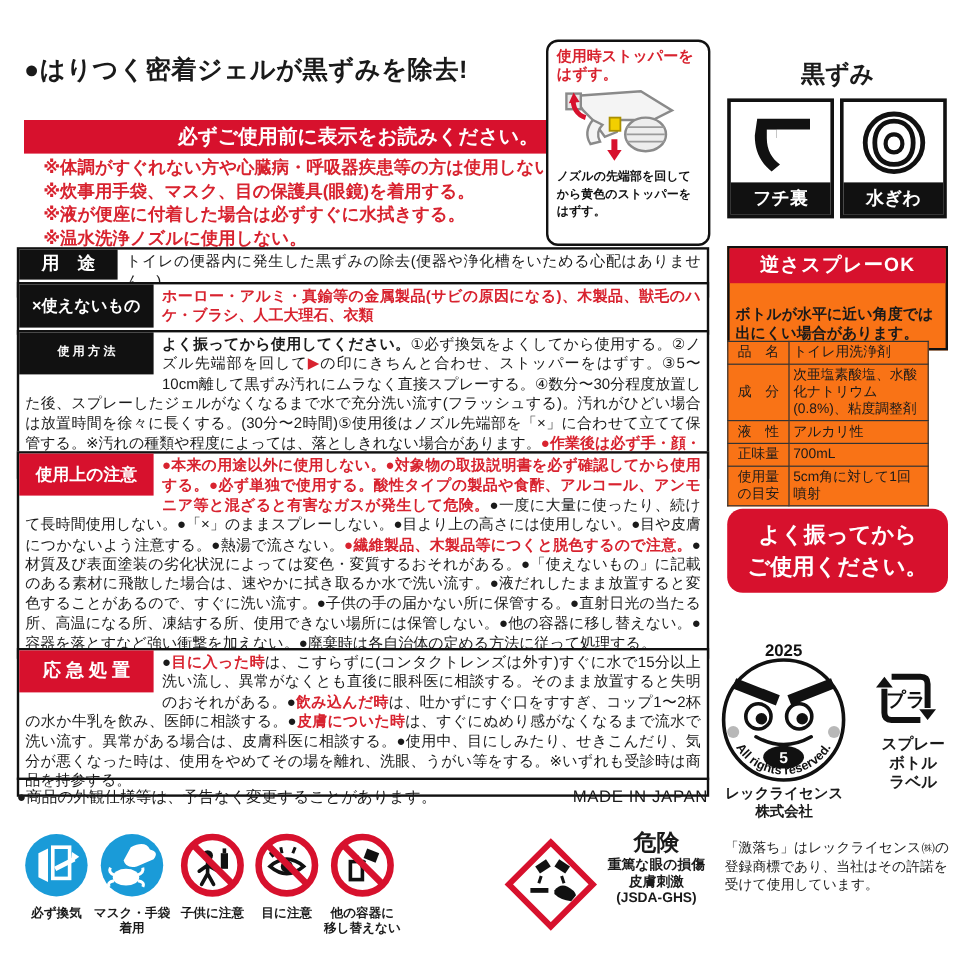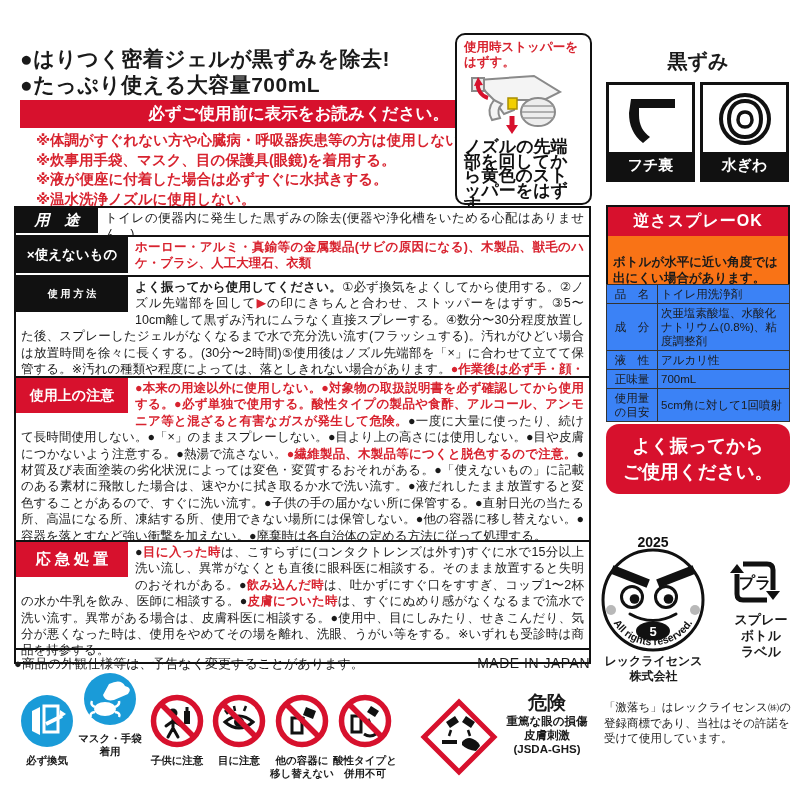--- a/index.html
+++ b/index.html
@@ -8,21 +8,21 @@
   .abs{position:absolute;}
   
   .headline{font-size:21px;font-weight:bold;line-height:26px;letter-spacing:0.5px;}
   .banner{background:#d7112d;color:#fff;font-weight:bold;font-size:16.5px;
           text-align:right;padding:3px 8px 3px 0;width:437px;box-sizing:border-box;}
   .warnline{color:#d8232f;font-size:14.5px;font-weight:bold;line-height:19.5px;}
   
   .nozzlebox{width:137px;height:172px;border:2.5px solid #111;border-radius:10px;
              box-sizing:border-box;padding:5px 7px;background:#fff;}
   .nozzle-top{color:#d8232f;font-weight:bold;font-size:12.5px;line-height:15px;}
-  .nozzle-bottom{color:#111;font-weight:bold;font-size:17px;line-height:14.5px;}
+  .nozzle-bottom{color:#111;font-weight:bold;font-size:10px;line-height:14.5px;}
   
   .kuro-title{font-size:20px;font-weight:bold;text-align:center;width:184px;}
   .kuro-row{display:flex;gap:5px;width:184px;}
   .kuro-box{width:89px;height:100px;border:3px solid #111;box-sizing:border-box;background:#fff;
             display:flex;flex-direction:column;}
   .kuro-icon{flex:1;display:flex;align-items:center;justify-content:center;}
   .kuro-label{background:#111;color:#fff;font-weight:bold;font-size:15px;height:27px;
               display:flex;align-items:center;justify-content:center;}
   
   .sakasa{width:184px;border:2px solid #111;box-sizing:border-box;background:#f97316;}
@@ -31,21 +31,21 @@
   .sakasa-body{font-size:12.5px;font-weight:600;line-height:16px;padding:4px 5px;margin-top:14px;}
   
   .row{width:577px;border:2px solid #111;box-sizing:border-box;background:#fff;
        font-size:12.5px;line-height:16.4px;text-align:justify;padding:2px 5px 3px 5px;}
   .lbl{float:left;color:#fff;font-weight:bold;display:flex;align-items:center;justify-content:center;
        margin:-2px 7px 1px -5px;box-sizing:border-box;white-space:nowrap;}
   .lbl-black{background:#111;}
   .lbl-red{background:#d7112d;}
   .red-text{color:#d8232f;font-weight:bold;}
   
-  table.spec{border-collapse:collapse;width:184px;background:#3b82f6;}
+  table.spec{border-collapse:collapse;width:168px;background:#f97316;}
   table.spec td{border:1.5px solid #333;font-size:11.5px;line-height:14px;padding:2px 3px;vertical-align:middle;}
   td.spec-l{width:44px;text-align:center;white-space:pre-line;}
   
   .shake{width:184px;height:70px;background:#d7112d;border-radius:13px;color:#fff;font-weight:bold;
          font-size:18.5px;line-height:26px;display:flex;flex-direction:column;align-items:center;justify-content:center;}
   
   .company{width:115px;text-align:center;font-weight:bold;font-size:12px;line-height:15px;white-space:pre-line;}
   .recycle-label{width:70px;font-size:13px;font-weight:600;line-height:16px;white-space:pre-line;}
   .tm-note{width:188px;font-size:11.5px;line-height:15.5px;color:#222;}
   
@@ -59,21 +59,20 @@
   .danger-title{font-size:19px;font-weight:bold;text-align:center;line-height:22px;}
   .danger-line{font-size:11.5px;font-weight:600;text-align:center;line-height:14px;}
 </style>
 </head>
 <body>
 
 <div class="page">
 
   <div class="abs" style="left:20px;top:46px;">
     <div class="headline">●はりつく密着ジェルが黒ずみを除去!</div>
-    <div class="headline">●たっぷり使える大容量700mL</div>
   </div>
 
   <div class="abs banner" style="left:20px;top:100px;">必ずご使用前に表示をお読みください。</div>
 
   <div class="abs" style="left:36px;top:131px;">
     <div class="warnline">※体調がすぐれない方や心臓病・呼吸器疾患等の方は使用しない。</div>
     <div class="warnline">※炊事用手袋、マスク、目の保護具(眼鏡)を着用する。</div>
     <div class="warnline">※液が便座に付着した場合は必ずすぐに水拭きする。</div>
     <div class="warnline">※温水洗浄ノズルに使用しない。</div>
   </div>
@@ -117,21 +116,21 @@
       <div class="kuro-label">水ぎわ</div>
     </div>
   </div>
 
   <div class="abs sakasa" style="left:606px;top:205px;">
     <div class="sakasa-head">逆さスプレーOK</div>
     <div class="sakasa-body">ボトルが水平に近い角度では出にくい場合があります。</div>
   </div>
 
   <div class="abs row" style="left:14px;top:206px;min-height:26px;">
-    <div class="lbl lbl-black" style="width:82px;height:25px;font-size:15px;font-style:italic;">用　途</div>
+    <div class="lbl lbl-black" style="width:82px;height:25px;font-size:15px;">用　途</div>
     <span>トイレの便器内に発生した黒ずみの除去(便器や浄化槽をいためる心配はありません。)</span>
   </div>
 
   <div class="abs row" style="left:14px;top:235px;min-height:37px;">
     <div class="lbl lbl-black" style="width:112px;height:36px;font-size:13.5px;">×使えないもの</div>
     <span class="red-text">ホーロー・アルミ・真鍮等の金属製品(サビの原因になる)、木製品、獣毛のハケ・ブラシ、人工大理石、衣類</span>
   </div>
 
   <div class="abs row" style="left:14px;top:275px;min-height:98px;">
     <div class="lbl lbl-black" style="width:112px;height:35px;font-size:10px;">使 用 方 法</div>
@@ -223,21 +222,21 @@
   <div class="abs cau" style="left:12px;top:694px;">
     <svg width="54" height="54" viewBox="0 0 54 54">
       <circle cx="27" cy="27" r="26" fill="#1a9bd8"></circle>
       <path d="M20,13 v28 l-8,-4 v-20 Z" fill="#fff"></path>
       <rect x="24" y="12" width="14" height="26" fill="none" stroke="#fff" stroke-width="3"></rect>
       <path d="M26,30 l16,-8" stroke="#fff" stroke-width="4"></path>
       <path d="M40,16 l6,4 -7,5 Z" fill="#fff"></path>
     </svg>
     <div class="cau-label">必ず換気</div>
   </div>
-  <div class="abs cau" style="left:75px;top:672px;">
+  <div class="abs cau" style="left:75px;top:694px;">
     <svg width="54" height="54" viewBox="0 0 54 54">
       <circle cx="27" cy="27" r="26" fill="#1a9bd8"></circle>
       <path d="M26,12 q12,-6 16,2 q8,2 3,8 l-14,6 q-9,2 -11,-5 Z" fill="#fff"></path>
       <ellipse cx="22" cy="37" rx="11" ry="7" fill="#fff"></ellipse>
       <path d="M12,35 q-5,-2 -3,-6 M12,40 q-6,1 -4,5 M32,35 q5,-2 4,-6 M32,40 q6,1 4,5" stroke="#fff" stroke-width="2.5" fill="none"></path>
     </svg>
     <div class="cau-label">マスク・手袋
 着用</div>
   </div>
   <div class="abs cau" style="left:142px;top:694px;">
@@ -265,32 +264,20 @@
     <svg width="54" height="54" viewBox="0 0 54 54">
       <circle cx="27" cy="27" r="23.5" fill="#fff" stroke="#d7112d" stroke-width="5.5"></circle>
       <rect x="17" y="24" width="10" height="15" fill="none" stroke="#111" stroke-width="3"></rect>
       <rect x="20" y="19" width="4" height="5" fill="#111"></rect>
       <path d="M31,13 l10,4 -3,8 -10,-4 Z" fill="#111"></path>
       <path d="M29,23 l-3,6" stroke="#111" stroke-width="2.5"></path>
       <path d="M11,10 L44,43" stroke="#d7112d" stroke-width="5.5"></path>
     </svg>
     <div class="cau-label">他の容器に
 移し替えない</div>
-  </div>
-  <div class="abs cau" style="left:330px;top:694px;">
-    <svg width="54" height="54" viewBox="0 0 54 54">
-      <circle cx="27" cy="27" r="23.5" fill="#fff" stroke="#d7112d" stroke-width="5.5"></circle>
-      <path d="M33,12 l8,5 -4,6 -8,-5 Z" fill="#111"></path>
-      <path d="M31,24 q4,6 0,8 q-4,-2 0,-8 Z" fill="#111"></path>
-      <rect x="14" y="22" width="9" height="16" fill="none" stroke="#111" stroke-width="3"></rect>
-      <path d="M26,40 q6,4 12,0" stroke="#111" stroke-width="3" fill="none"></path>
-      <path d="M11,10 L44,43" stroke="#d7112d" stroke-width="5.5"></path>
-    </svg>
-    <div class="cau-label">酸性タイプと
-併用不可</div>
   </div>
 
   <svg class="abs" style="left:420px;top:698px;" width="78" height="78" viewBox="0 0 78 78">
     <polygon points="39,4 74,39 39,74 4,39" fill="#fff" stroke="#d7112d" stroke-width="5"></polygon>
     <path d="M26,24 l9,-6 4,6 -9,6 Z" fill="#111"></path>
     <path d="M31,32 l-2,6" stroke="#111" stroke-width="2.5"></path>
     <rect x="22" y="42" width="15" height="4" fill="#111"></rect>
     <path d="M46,18 l9,6 -4,6 -9,-6 Z" fill="#111"></path>
     <path d="M48,32 l2,6" stroke="#111" stroke-width="2.5"></path>
     <path d="M42,44 q5,-6 11,-3 q6,3 7,7 l-4,5 q-9,-1 -14,-6 Z" fill="#111"></path>

